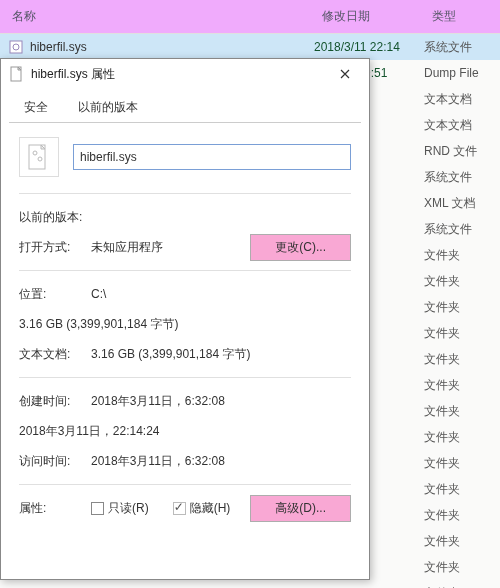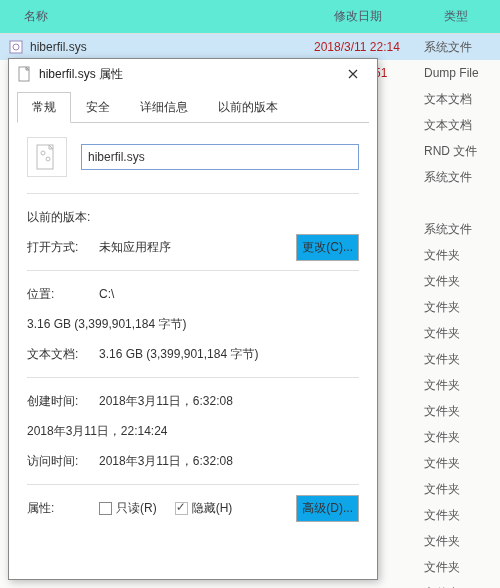--- a/index.html
+++ b/index.html
@@ -1,51 +1,51 @@
 <!DOCTYPE html>
 <html><head>
 <meta charset="utf-8">
 <style>
 *{box-sizing:border-box;margin:0;padding:0;font-family:"Microsoft YaHei","Segoe UI",sans-serif;font-size:12px;color:#333}
 body{background:#fafaf9;width:500px;height:588px;overflow:hidden;position:relative}
 .explorer{width:500px}
-.hdr{display:flex;border-bottom:1px solid #e0e0e0;background:#5eead4;padding:4px 16px}
+.hdr{display:flex;border-bottom:1px solid #e0e0e0;background:#f0abfc;padding:4px 4px}
 .hdr div{padding:4px 8px;color:#556}
 .c-name{width:310px}.c-date{width:110px}.c-type{flex:1}
 .rows{}
 .row{display:flex;align-items:center;height:26px;padding-left:8px}
 .row.sel{background:#cde6f7}
 .fico{width:16px;height:16px;margin-right:6px;display:inline-flex;align-items:center;justify-content:center}
 .fname{flex:0 0 284px;white-space:nowrap;overflow:hidden}
-.fdate{flex:0 0 110px;color:#b91c1c}
+.fdate{flex:0 0 110px;color:#14532d}
 .ftype{flex:1;color:#555}
 .row.dim .fdate,.row.dim .ftype{color:#555}
 .row.dim .fname,.row.dim .fdate{visibility:hidden}
 .row.cut .fdate{color:#555}
 
-.dialog{position:absolute;left:8px;top:58px;width:370px;height:522px;background:#fff;border:1px solid #888;box-shadow:2px 2px 8px rgba(0,0,0,.25)}
+.dialog{position:absolute;left:0;top:58px;width:370px;height:522px;background:#fff;border:1px solid #888;box-shadow:2px 2px 8px rgba(0,0,0,.25)}
 .titlebar{display:flex;align-items:center;height:30px;padding:0 4px 0 8px}
 .tico{width:16px;height:16px;margin-right:6px}
 .ttxt{flex:1;color:#222}
 .xbtn{width:40px;height:28px;display:flex;align-items:center;justify-content:center;color:#333;font-size:14px}
 .tabs{display:flex;border-bottom:1px solid #ccc;margin:2px 8px 0 8px}
 .tab{padding:6px 14px;border:1px solid transparent;position:relative;top:1px;color:#333}
 .tab.active{border:1px solid #ccc;border-bottom:1px solid #fff;background:#fff}
 .pane{padding:14px 18px 10px 18px}
 .iconrow{display:flex;align-items:center;gap:14px;margin-bottom:16px}
 .bigico{width:40px;height:40px;border:1px solid #ddd;display:flex;align-items:center;justify-content:center;color:#aaa}
 .fnameinput{flex:1;height:26px;border:1px solid #7a9fd6;padding:0 6px;color:#333;background:#fff}
 .sep{border-top:1px solid #e0e0e0;margin:8px 0}
 .prow{display:flex;align-items:center;min-height:30px}
 .plbl{width:72px;color:#333}
 .pval{flex:1;color:#333}
-.btn{border:1px solid #adadad;background:#0ea5e9;padding:4px 5px;color:#333;cursor:default}
+.btn{border:1px solid #adadad;background:#f9a8d4;padding:4px 24px;color:#333;cursor:default}
 .openrow{display:flex;}
 .openrow .pval{flex:1}
-.attrs{display:flex;align-items:flex-start;}
+.attrs{display:flex;align-items:flex-start;gap:6px}
 .cb{width:13px;height:13px;border:1px solid #888;display:inline-block;margin-right:4px;vertical-align:middle;position:relative}
 .cb.checked::after{content:"✓";position:absolute;left:0;top:-3px;font-size:12px;color:#555}
 .cblbl{display:inline-flex;align-items:center;margin-right:18px;color:#333}
 .cblbl.dis{color:#9a9a9a}
 .cblbl.dis .cb{border-color:#bbb}
 svg{display:block}
 </style>
 </head>
 <body>
 
@@ -99,20 +99,21 @@
       <div class="row cut">
         <span class="fico"></span>
         <span class="fname"></span>
         <span class="fdate">15:18</span>
         <span class="ftype">系统文件</span>
       </div>
       <div class="row cut">
         <span class="fico"></span>
         <span class="fname"></span>
         <span class="fdate">11:33</span>
+        <span class="ftype">XML 文档</span>
       </div>
       <div class="row cut">
         <span class="fico"></span>
         <span class="fname"></span>
         <span class="fdate">9:00</span>
         <span class="ftype">系统文件</span>
       </div>
       <div class="row cut">
         <span class="fico"></span>
         <span class="fname"></span>
@@ -209,23 +210,21 @@
         </svg>
     </span>
     <span class="ttxt">hiberfil.sys 属性</span>
     <div class="xbtn">
       <svg width="10" height="10">
           <path d="M1 1 L9 9 M9 1 L1 9" stroke="#333" stroke-width="1.2"></path>
         </svg>
     </div>
   </div>
   <div class="tabs">
-    <div class="tab active">常规</div>
     <div class="tab">安全</div>
-    <div class="tab">详细信息</div>
     <div class="tab">以前的版本</div>
   </div>
   <div class="pane">
     <div class="iconrow">
       <div class="bigico">
         <svg width="22" height="26">
             <rect x="1" y="1" width="16" height="24" fill="#fff" stroke="#bbb"></rect>
             <path d="M13 1 L17 5 L13 5 Z" fill="#eee" stroke="#bbb"></path>
             <circle cx="7" cy="9" r="2" fill="none" stroke="#bbb"></circle>
             <circle cx="12" cy="15" r="2" fill="none" stroke="#bbb"></circle>

